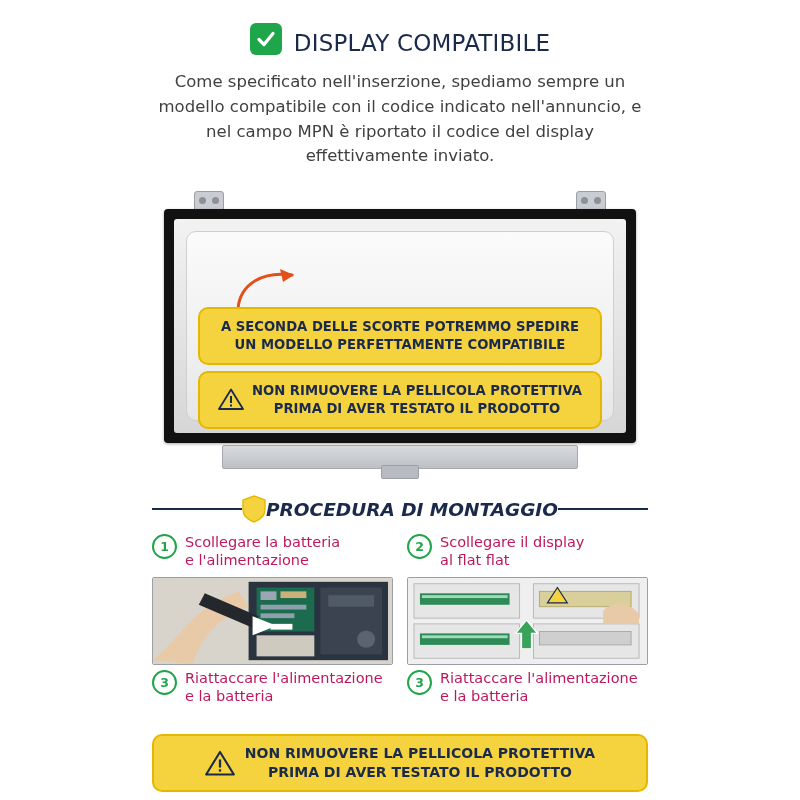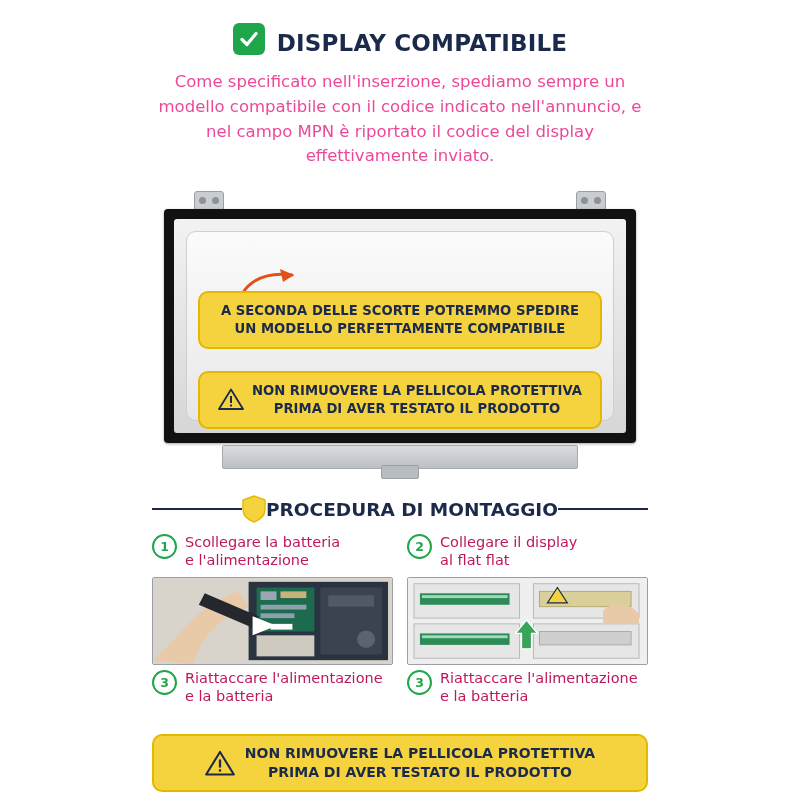--- a/index.html
+++ b/index.html
@@ -53,34 +53,34 @@
     border-radius: 6px;
     background: #20a64a;
     display: flex;
     align-items: center;
     justify-content: center;
     flex: none;
   }
   .check-box-icon svg { display: block; }
   .title-text {
     font-size: 23px;
-    font-weight: bold;
+    font-weight: normal;
     color: #1b2a4a;
     letter-spacing: 0.2px;
     white-space: nowrap;
     margin-top: 8px;
   }
 
   
   .intro {
     margin: 14px 12px 0 12px;
     text-align: center;
     font-size: 16.5px;
     line-height: 1.5;
-    color: #ec4899;
+    color: #404040;
   }
 
   
   .display-wrap {
     position: relative;
     margin: 16px 12px 0 12px;
     height: 300px;
   }
   .screen-outer {
     position: absolute;
@@ -173,35 +173,36 @@
     border: 2px solid #e5b800;
     border-radius: 10px;
     text-align: center;
     color: #1b2a4a;
     font-weight: bold;
     font-size: 13.2px;
     line-height: 1.35;
     padding: 9px 8px;
     box-sizing: border-box;
   }
-  .yellow-box.one { top: 106px; }
+  .yellow-box.one { top: 122px; }
   .yellow-box.two {
     top: 186px;
     display: flex;
     align-items: center;
     justify-content: center;
     gap: 8px;
   }
   .warn-tri { flex: none; }
 
   
   .proc-header {
     display: flex;
     align-items: center;
     margin: 10px 12px 0 12px;
+    font-style: italic;
   }
   .proc-rule {
     flex: 1;
     height: 2px;
     background: #1b2a4a;
   }
   .shield-icon { flex: none; }
   .proc-title {
     font-size: 18.5px;
     font-weight: bold;
@@ -341,21 +342,21 @@
         <div class="step-num">1</div>
         <div class="step-text">
           <span>Scollegare la batteria</span><br>
           <span>e l'alimentazione</span>
         </div>
       </div>
 
       <div class="step">
         <div class="step-num">2</div>
         <div class="step-text">
-          <span>Collegare il display</span><br>
+          <span>Scollegare il display</span><br>
           <span>al flat flat</span>
         </div>
       </div>
 
       <div class="photo">
         <svg viewBox="0 0 240 90" preserveAspectRatio="none">
           <rect x="0" y="0" width="240" height="90" fill="#d8d4cc"></rect>
           <rect x="96" y="4" width="140" height="82" fill="#2a3340"></rect>
           <rect x="104" y="10" width="58" height="46" fill="#1d6b4f"></rect>
           <rect x="108" y="14" width="16" height="9" fill="#9aa7b3"></rect>

